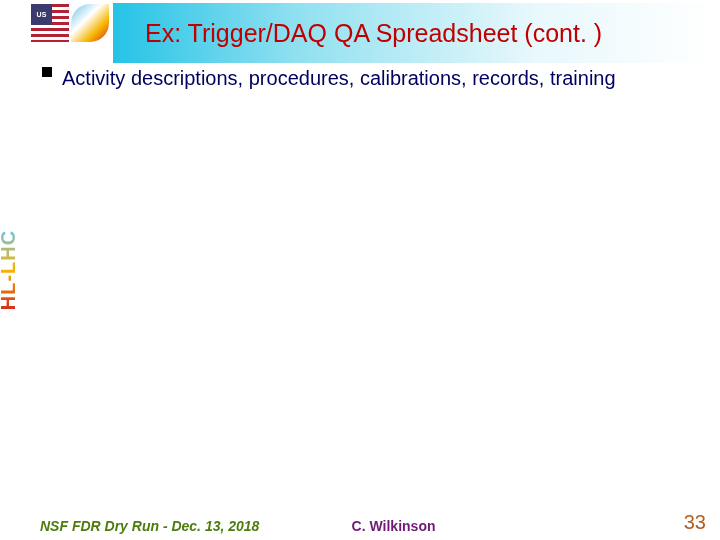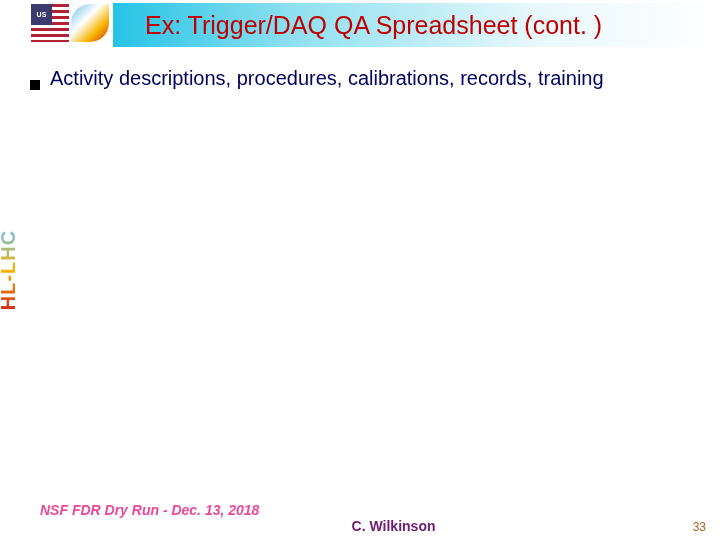--- a/index.html
+++ b/index.html
@@ -42,62 +42,62 @@
   }
   .cms {
     width: 38px; height: 38px;
     background: linear-gradient(135deg, #6ec1e4 0%, #fff 40%, #f7b500 70%, #d52b1e 100%);
     border-radius: 50% 0 50% 0;
   }
 
   .title-bar {
     position: absolute;
     left: 113px; top: 3px;
-    width: 603px; height: 44px;
+    width: 603px; height: 60px;
     background: linear-gradient(90deg, #25c3e6 0%, #8fe0f0 30%, #e8f8fc 70%, #ffffff 100%);
     display: flex; align-items: center;
     padding-left: 32px;
   }
   .title-bar span {
     color: #c00000;
     font-size: 25px;
     font-weight: 400;
   }
 
   .bullet-row {
     position: absolute;
-    left: 30px; top: 67px;
-    display: flex; align-items: flex-end; gap: 10px;
+    left: 42px; top: 67px;
+    display: flex; align-items: flex-start; gap: 10px;
   }
   .bullet-sq {
     width: 10px; height: 10px; background: #000; flex: none;
   }
   .bullet-text {
     color: #000060;
     font-size: 20px;
   }
 
   .footer {
     position: absolute;
     left: 0; bottom: 6px;
     width: 720px; height: 22px;
     display: flex; align-items: center;
     font-size: 14px;
   }
   .foot-left {
-    position: absolute; left: 40px; bottom: 16px;
-    font-weight: 700; font-style: italic; color: #ec4899;
+    position: absolute; left: 40px; bottom: 0;
+    font-weight: 700; font-style: italic; color: #4d7c0f;
   }
   .foot-center {
     position: absolute; left: 50%; bottom: 0; transform: translateX(-10%);
     font-weight: 700; color: #701a75;
   }
   .foot-right {
     position: absolute; right: 14px; bottom: 0;
-    color: #b35c1e; font-size: 12px;
+    color: #b35c1e; font-size: 20px;
   }
 </style>
 </head>
 <body>
 
 <div class="slide">
 
   <div class="sidebar-text">HL-LHC</div>
 
   <div class="logo-block">

